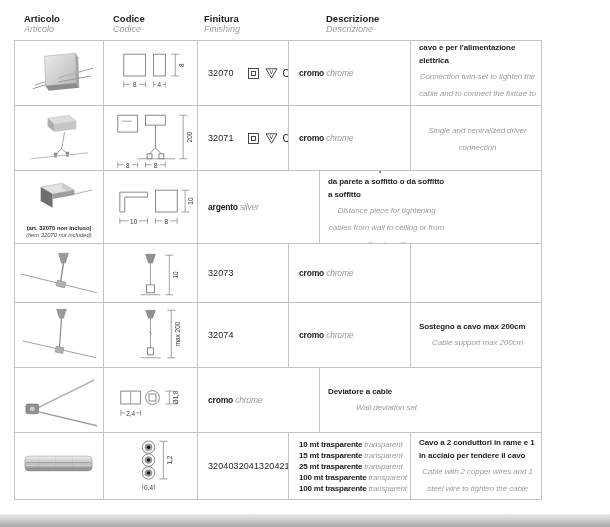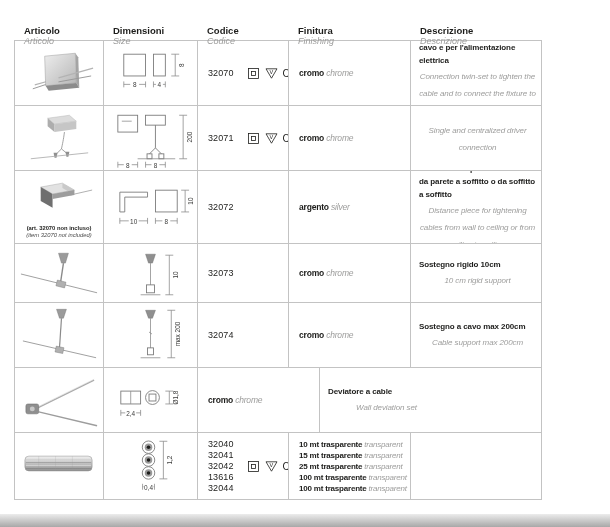--- a/index.html
+++ b/index.html
@@ -3,36 +3,36 @@
 <meta charset="utf-8">
 <style>
   html,body{margin:0;padding:0;}
   body{
     width:610px;height:527px;position:relative;overflow:hidden;
     background:#ffffff;color:#1d1d1b;
     font-family:"Liberation Sans",sans-serif;
     font-stretch:condensed;
   }
   
-  .header{display:flex;margin-left:14px;height:40px;box-sizing:border-box;padding-top:26px;}
+  .header{display:flex;margin-left:14px;height:40px;box-sizing:border-box;padding-top:14px;}
   .hcol{box-sizing:border-box;padding-left:10px;}
   .h1{font-size:9.5px;font-weight:bold;line-height:10px;}
   .h2{font-size:9px;font-style:italic;color:#9d9d9c;line-height:10px;}
   .w1{width:89px}.w2{width:94px}.w3{width:91px}.w4{width:122px}.w5{width:130px}
   
   .table{margin-left:14px;width:526px;border:1px solid #c3c3c3;}
   .trow{display:flex;border-bottom:1px solid #c3c3c3;}
   .trow:last-child{border-bottom:none;}
   .cell{box-sizing:border-box;border-right:1px solid #c3c3c3;position:relative;overflow:hidden;}
   .cell.last{border-right:none;}
   .hr0{height:64px}.hr1{height:64px}.hr2{height:72px}.hr3{height:58px}.hr4{height:64px}.hr5{height:64px}.hr6{height:66px}
   .art{display:flex;align-items:flex-start;justify-content:center;}
   .dims{display:flex;align-items:center;justify-content:center;}
   .code-cell{display:flex;align-items:center;padding-left:10px;gap:13px;font-size:9px;letter-spacing:0.1px;}
-  .codes-multi{display:flex;flex-direction:column;line-height:11px;}
+  .codes-multi{display:flex;flex-direction:row;line-height:11px;}
   .icons{display:flex;align-items:center;gap:5px;}
   .ce{font-size:10px;letter-spacing:1.5px;font-weight:400;}
   .fin{display:flex;flex-direction:column;justify-content:center;padding-left:10px;font-size:8.5px;}
   .fin-line{line-height:11px;white-space:nowrap;letter-spacing:-0.2px;}
   .fin-it{font-weight:bold;}
   .fin-en{font-style:italic;color:#9d9d9c;font-weight:400;}
   .desc{display:flex;flex-direction:column;justify-content:center;padding:0 5px 0 8px;font-size:8px;}
   .desc-it{font-weight:bold;line-height:13px;letter-spacing:-0.1px;}
   .desc-en{font-style:italic;color:#9d9d9c;line-height:17px;margin-top:1px;letter-spacing:-0.1px;text-align:center;}
   .note{position:absolute;bottom:4px;left:0;right:0;text-align:center;font-size:5.8px;line-height:7px;}
@@ -50,24 +50,20 @@
     background:linear-gradient(#ececec,#a8a8a8);}
 </style>
 </head>
 <body>
 
 <div class="header">
   <div class="hcol w1">
     <div class="h1">Articolo</div>
     <div class="h2">Articolo</div>
   </div>
-  <div class="hcol w2">
-    <div class="h1">Dimensioni</div>
-    <div class="h2">Size</div>
-  </div>
   <div class="hcol w3">
     <div class="h1">Codice</div>
     <div class="h2">Codice</div>
   </div>
   <div class="hcol w4">
     <div class="h1">Finitura</div>
     <div class="h2">Finishing</div>
   </div>
   <div class="hcol w5">
     <div class="h1">Descrizione</div>
@@ -213,23 +209,20 @@
         <path class="dimline" d="M78 19 H86 M82 19 V41 M78 41 H86"></path>
         <text class="dimtxt" text-anchor="middle" transform="rotate(-90 90 30)" x="90" y="30">10</text>
         <path class="dimline" d="M16 47 V53 M16 50 H44 M44 47 V53"></path>
         <rect x="25" y="45.5" width="10" height="9" class="whitebg"></rect>
         <text class="dimtxt" text-anchor="middle" x="30" y="53">10</text>
         <path class="dimline" d="M52 47 V53 M52 50 H74 M74 47 V53"></path>
         <rect x="59" y="45.5" width="8" height="9" class="whitebg"></rect>
         <text class="dimtxt" text-anchor="middle" x="63" y="53">8</text>
       </svg>
     </div>
-    <div class="cell w3 code-cell">
-      <span>32072</span>
-    </div>
     <div class="cell w4 fin">
       <div class="fin-line">
         <span class="fin-it">argento</span>
         <span class="fin-en">silver</span>
       </div>
     </div>
     <div class="cell w5 last desc">
       <div class="desc-it">Distanziatore per tendere i cavi da parete a soffitto o da soffitto a soffitto</div>
       <div class="desc-en">Distance piece for tightening cables from wall to ceiling or from ceiling to ceiling</div>
     </div>
@@ -255,24 +248,20 @@
       </svg>
     </div>
     <div class="cell w3 code-cell">
       <span>32073</span>
     </div>
     <div class="cell w4 fin">
       <div class="fin-line">
         <span class="fin-it">cromo</span>
         <span class="fin-en">chrome</span>
       </div>
-    </div>
-    <div class="cell w5 last desc">
-      <div class="desc-it">Sostegno rigido 10cm</div>
-      <div class="desc-en">10 cm rigid support</div>
     </div>
   </div>
 
   <div class="trow hr4">
     <div class="cell w1 art">
       <svg width="89" height="64" viewBox="0 0 89 64">
         <line x1="8" y1="38" x2="82" y2="55" stroke="#a0a0a0" stroke-width="1"></line>
         <polygon points="42,6 52,6 49,15 45,15" fill="#9b9b9b" stroke="#6e6e6e" stroke-width="0.4"></polygon>
         <line x1="47" y1="15" x2="45" y2="45" stroke="#8a8a8a" stroke-width="1.2"></line>
         <rect x="41" y="44" width="8" height="6" fill="#b0b0b0" stroke="#777" stroke-width="0.4" transform="rotate(12 45 47)"></rect>
@@ -413,17 +402,21 @@
       </div>
       <div class="fin-line">
         <span class="fin-it">100 mt trasparente</span>
         <span class="fin-en">transparent</span>
       </div>
       <div class="fin-line">
         <span class="fin-it">100 mt trasparente</span>
         <span class="fin-en">transparent</span>
       </div>
     </div>
+    <div class="cell w5 last desc">
+      <div class="desc-it">Cavo a 2 conduttori in rame e 1 in acciaio per tendere il cavo</div>
+      <div class="desc-en">Cable with 2 copper wires and 1 steel wire to tighten the cable</div>
+    </div>
   </div>
 
 </div>
 
 <div class="footer"></div>
 
 </body></html>

